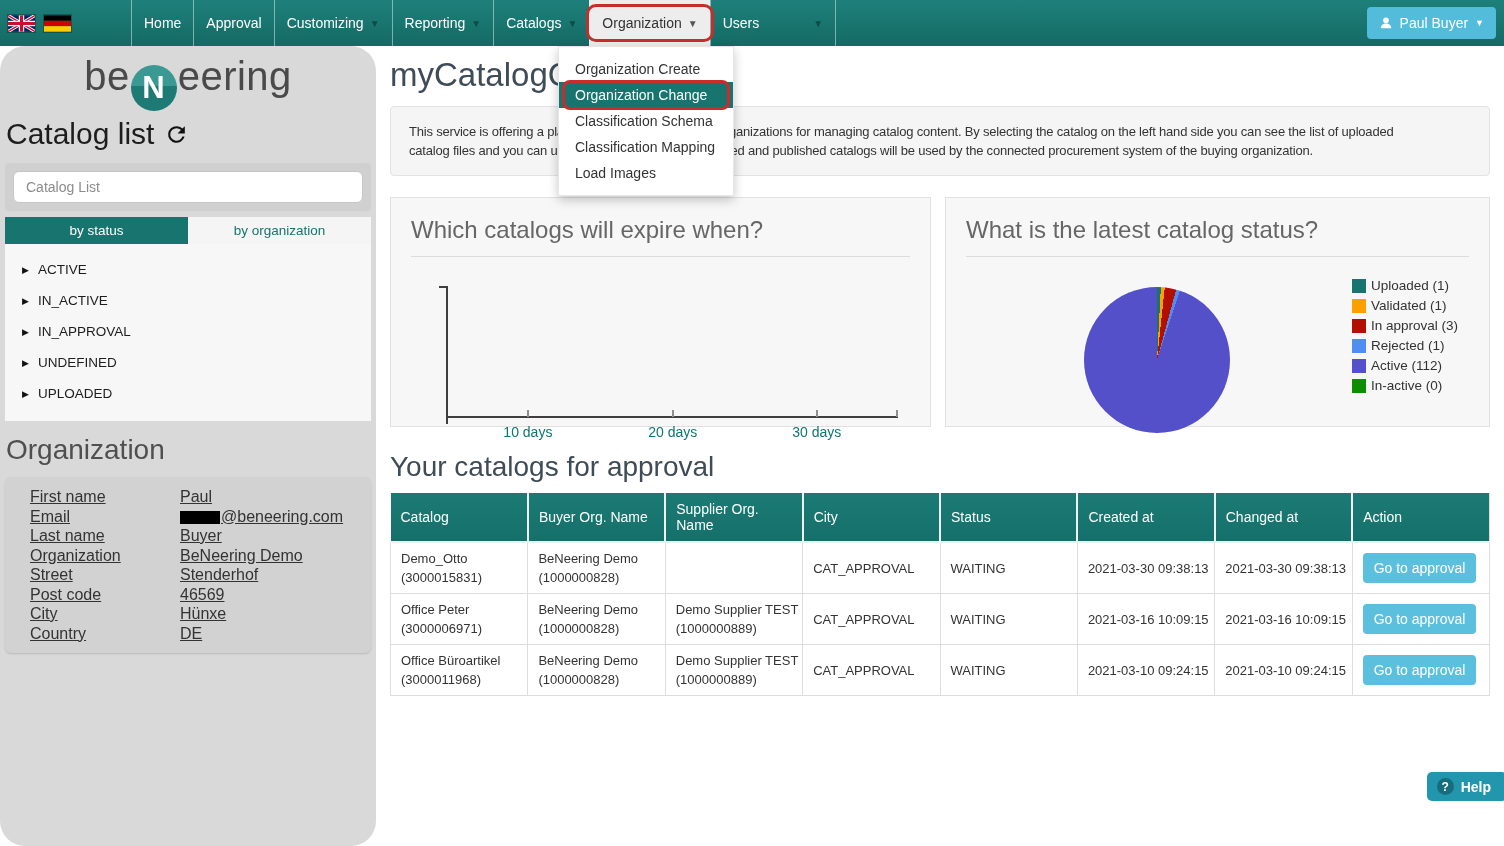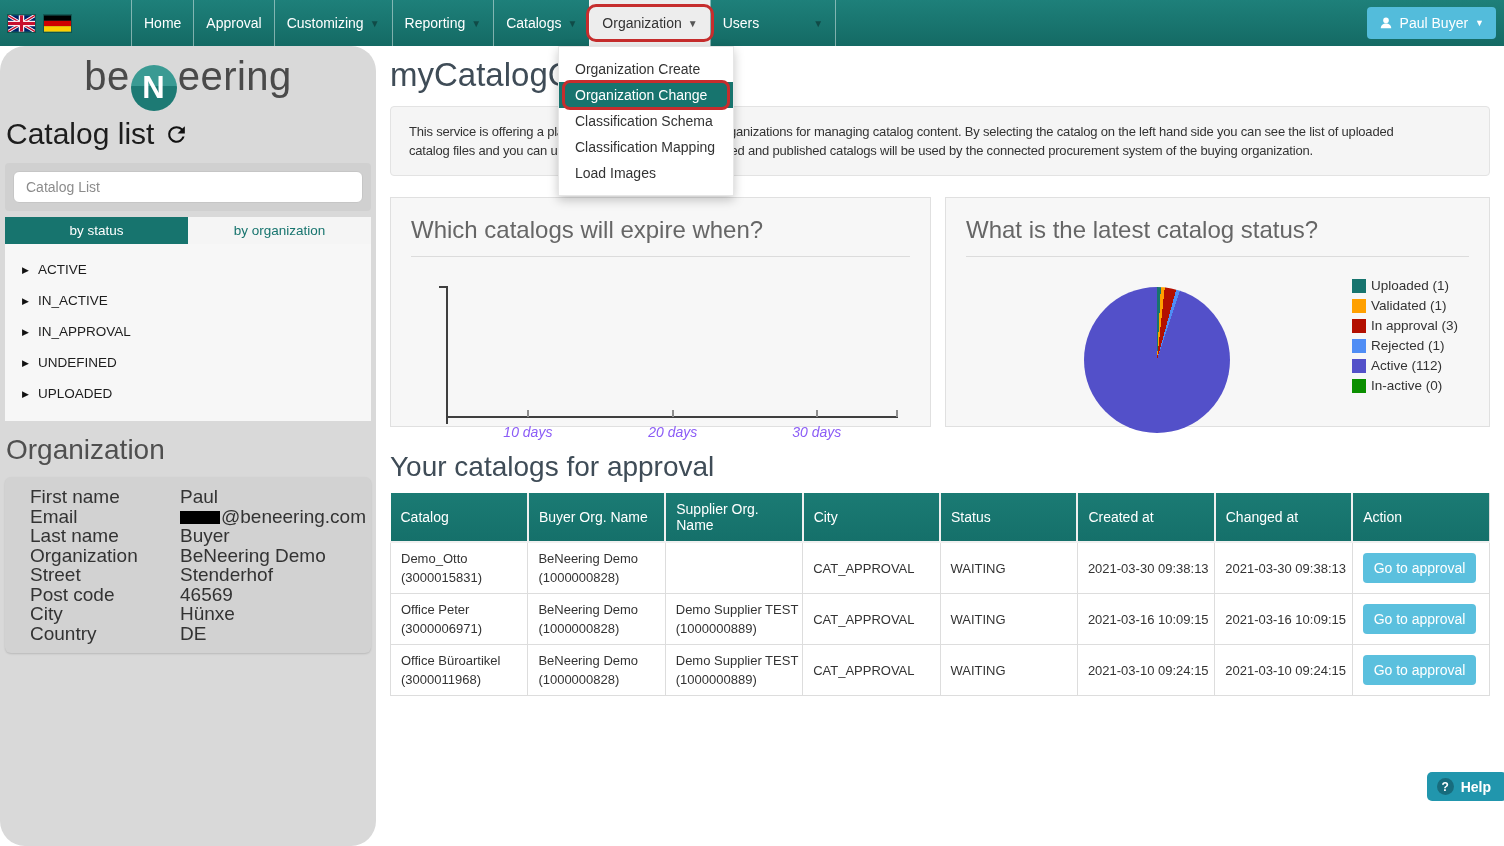--- a/index.html
+++ b/index.html
@@ -63,41 +63,41 @@
   .search-input::placeholder { color:#8c8c8c; }
   .tabs { display:flex; margin:6px 5px 0; }
   .tab { flex:1; text-align:center; font-size:13.5px; padding:6px 4px; cursor:pointer; }
   .tab.active { background:#17746e; color:#fff; }
   .tab.inactive { background:#f5f5f5; color:#17746e; }
   .status-panel { margin:0 5px; background:#f7f7f7; padding:10px 0 12px; }
   .status-item { display:flex; align-items:center; gap:9px; padding:8px 0 8px 17px; font-size:13.5px; color:#1d1d1d; cursor:pointer; }
   .tri { font-size:9px; color:#111; }
   .org-title { font-size:28px; font-weight:300; color:#4f4f4f; margin:13px 0 0 6px; }
   .org-panel { margin:11px 5px 0; background:#d2d2d2; border-radius:6px; padding:10px 0; box-shadow:0 1px 2px rgba(0,0,0,.15); }
-  .org-row { display:flex; font-size:19px; line-height:19.5px; color:#333; }
+  .org-row { display:flex; font-size:16px; line-height:19.5px; color:#333;text-decoration:underline; }
   .org-label { width:175px; padding-left:25px; flex:none; }
   .redact { display:inline-block; width:40px; height:13px; background:#000; vertical-align:middle; margin-right:1px; }
   
   .main { position:absolute; top:46px; left:376px; right:0; bottom:0; background:#fff; overflow:hidden; }
   .page-title { font-size:33px; font-weight:200; color:#3f4c57; margin:10px 0 0 14px; }
   .desc-well {
     margin:12px 14px 0; background:#f5f5f5; border:1px solid #e3e3e3; border-radius:4px;
     padding:15px 18px; font-size:13px; letter-spacing:-0.2px; color:#333; line-height:19px;
   }
   .desc-well div { white-space:nowrap; overflow:hidden; }
   .charts-row { display:flex; gap:14px; margin:21px 14px 0; }
   .chart-panel { background:#f7f7f7; border:1px solid #e0e0e0; border-radius:0; height:230px; position:relative; }
   .chart-panel.left { width:541px; flex:none; }
   .chart-panel.right { flex:1; }
   .panel-title { font-size:24px; font-weight:300; color:#666; margin:18px 20px 0; padding-bottom:12px; border-bottom:1px solid #dcdcdc; }
   
   #bar-plot { position:absolute; inset:0; }
   .axis { position:absolute; background:#3f3f3f; }
   .bar-tick { position:absolute; width:2px; height:7px; background:#8e8e8e; }
-  .bar-label { position:absolute; transform:translateX(-50%); font-size:14px; color:#8b5cf6; top:226px; white-space:nowrap;font-style:italic; }
+  .bar-label { position:absolute; transform:translateX(-50%); font-size:14px; color:#0f766e; top:226px; white-space:nowrap; }
   
   .pie { position:absolute; left:138px; top:89px; width:146px; height:146px; border-radius:50%; }
   .legend { position:absolute; left:406px; top:80px; display:flex; flex-direction:column; gap:5px; }
   .legend-item { display:flex; align-items:center; gap:5px; font-size:13.5px; color:#333; }
   .swatch { width:14px; height:14px; flex:none; }
   
   .approval-title { font-size:28px; font-weight:200; color:#3f4c57; margin:24px 0 10px 14px; }
   table.approval { border-collapse:collapse; margin:0 14px; width:calc(100% - 28px); table-layout:fixed; }
   table.approval th {
     background:linear-gradient(180deg,#1b7b74,#15706a); color:#fff; font-size:14px; font-weight:400;

